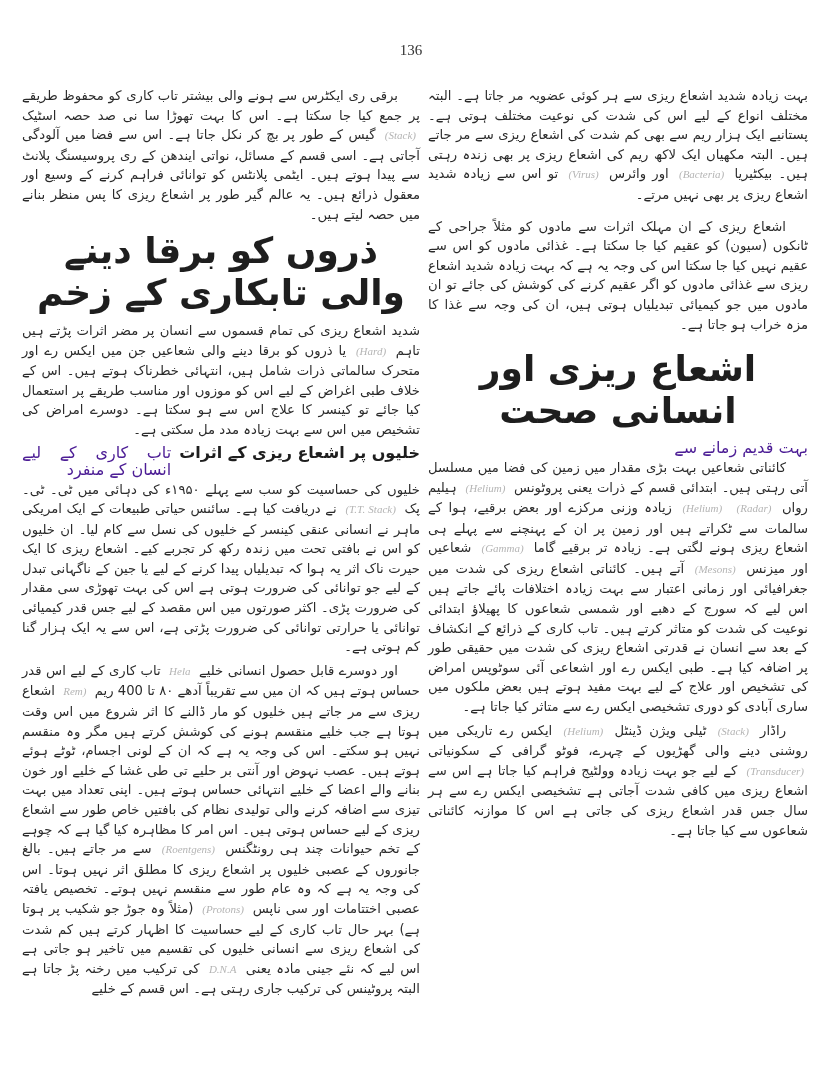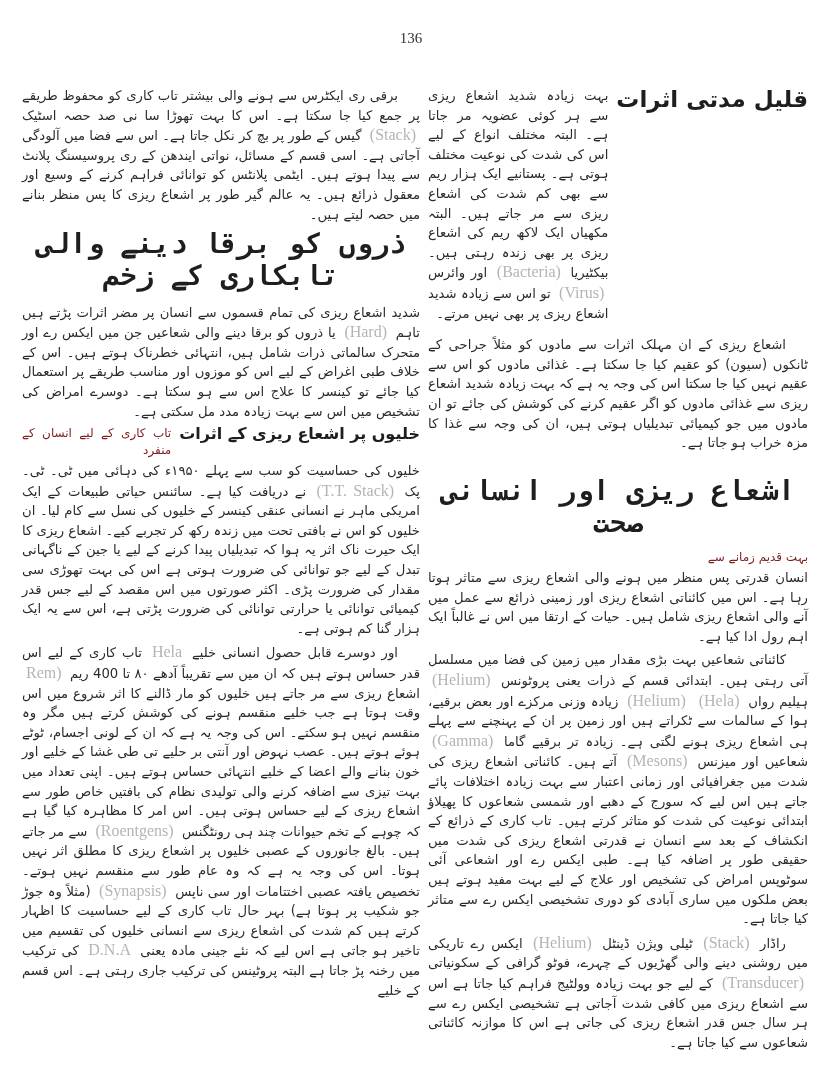--- a/index.html
+++ b/index.html
@@ -1,43 +1,43 @@
 <!DOCTYPE html>
 <html><head>
 <meta charset="utf-8">
 <style>
   html, body { margin: 0; padding: 0; }
   body {
     width: 822px; height: 1080px; background: #ffffff; position: relative; overflow: hidden;
     font-family: "DejaVu Sans", sans-serif; color: #2a2a2a;
   }
   .page-number {
-    position: absolute; top: 30px; left: 0; width: 822px; text-align: center;
+    position: absolute; top: 42px; left: 0; width: 822px; text-align: center;
     font-family: "Liberation Serif", serif; font-size: 15px; color: #333;
   }
   .col {
     position: absolute; direction: rtl; text-align: justify;
     font-size: 13.2px; line-height: 19.6px; color: #2b2b2b;
   }
   .col.left { left: 22px; top: 86px; width: 398px; }
   .col.right { left: 428px; top: 86px; width: 380px; }
   .col p { margin: 0 0 4px 0; }
   .col .indent { text-indent: 22px; }
   .h1 {
     font-family: "DejaVu Sans", sans-serif; font-weight: bold; color: #1e1e1e;
     text-align: center; margin: 6px 0 8px 0; line-height: 1.15;
   }
-  .h-big { font-size: 28px; font-family: Liberation Mono, monospace; }
+  .h-big { font-size: 36px; }
   .h-mid { font-size: 23px; }
   .h-small { font-size: 16px; }
   .eng {
     direction: ltr; unicode-bidi: embed; font-family: "Liberation Serif", serif;
-    color: #b4b4b4; font-size: 16px; padding: 0 4px;
+    font-style: italic; color: #b4b4b4; font-size: 11px; padding: 0 4px;
   }
-  .margin-note { font-size: 12px; color: #7f1d1d; line-height: 17px; }
+  .margin-note { font-size: 16px; color: #4c1d95; line-height: 17px; }
   .side-head { display: flex; flex-direction: row; align-items: flex-start; gap: 8px; margin-bottom: 2px; }
   .side-head .h1 { margin: 0; flex: 0 0 auto; }
   .side-head .intro { flex: 1 1 auto; }
   .spacer { height: 10px; }
 </style>
 </head>
 <body>
 
 <div class="page-number">136</div>
 
@@ -68,56 +68,54 @@
   </p>
 
   <p class="indent">
     <span>اور دوسرے قابل حصول انسانی خلیے</span>
     <span class="eng">Hela</span>
     <span>تاب کاری کے لیے اس قدر حساس ہوتے ہیں کہ ان میں سے تقریباً آدھے ۸۰ تا 400 ریم</span>
     <span class="eng">Rem)</span>
     <span>اشعاع ریزی سے مر جاتے ہیں خلیوں کو مار ڈالنے کا اثر شروع میں اس وقت ہوتا ہے جب خلیے منقسم ہونے کی کوشش کرتے ہیں مگر وہ منقسم نہیں ہو سکتے۔ اس کی وجہ یہ ہے کہ ان کے لونی اجسام، ٹوٹے ہوئے ہوتے ہیں۔ عصب نہوض اور آنتی بر حلیے تی طی غشا کے خلیے اور خون بنانے والے اعضا کے خلیے انتہائی حساس ہوتے ہیں۔ اپنی تعداد میں بہت تیزی سے اضافہ کرنے والی تولیدی نظام کی بافتیں خاص طور سے اشعاع ریزی کے لیے حساس ہوتی ہیں۔ اس امر کا مظاہرہ کیا گیا ہے کہ چوہے کے تخم حیوانات چند ہی رونٹگنس</span>
     <span class="eng">(Roentgens)</span>
     <span>سے مر جاتے ہیں۔ بالغ جانوروں کے عصبی خلیوں پر اشعاع ریزی کا مطلق اثر نہیں ہوتا۔ اس کی وجہ یہ ہے کہ وہ عام طور سے منقسم نہیں ہوتے۔ تخصیص یافتہ عصبی اختتامات اور سی ناپس</span>
-    <span class="eng">(Synapsis)</span>
+    <span class="eng">(Protons)</span>
     <span>(مثلاً وہ جوڑ جو شکیب پر ہوتا ہے) بہر حال تاب کاری کے لیے حساسیت کا اظہار کرتے ہیں کم شدت کی اشعاع ریزی سے انسانی خلیوں کی تقسیم میں تاخیر ہو جاتی ہے اس لیے کہ نئے جینی مادہ یعنی</span>
     <span class="eng">D.N.A</span>
     <span>کی ترکیب میں رخنہ پڑ جاتا ہے البتہ پروٹینس کی ترکیب جاری رہتی ہے۔ اس قسم کے خلیے</span>
   </p>
 </div>
 
 <div class="col right">
   <div class="side-head">
-    <div class="h1 h-mid">قلیل مدتی اثرات</div>
     <div class="intro">
       <span>بہت زیادہ شدید اشعاع ریزی سے ہر کوئی عضویہ مر جاتا ہے۔ البتہ مختلف انواع کے لیے اس کی شدت کی نوعیت مختلف ہوتی ہے۔ پستانیے ایک ہزار ریم سے بھی کم شدت کی اشعاع ریزی سے مر جاتے ہیں۔ البتہ مکھیاں ایک لاکھ ریم کی اشعاع ریزی پر بھی زندہ رہتی ہیں۔ بیکٹیریا</span>
       <span class="eng">(Bacteria)</span>
       <span>اور وائرس</span>
       <span class="eng">(Virus)</span>
       <span>تو اس سے زیادہ شدید اشعاع ریزی پر بھی نہیں مرتے۔</span>
     </div>
   </div>
 
   <div class="spacer"></div>
   <p class="indent">اشعاع ریزی کے ان مہلک اثرات سے مادوں کو مثلاً جراحی کے ٹانکوں (سیون) کو عقیم کیا جا سکتا ہے۔ غذائی مادوں کو اس سے عقیم نہیں کیا جا سکتا اس کی وجہ یہ ہے کہ بہت زیادہ شدید اشعاع ریزی سے غذائی مادوں کو اگر عقیم کرنے کی کوشش کی جائے تو ان مادوں میں جو کیمیائی تبدیلیاں ہوتی ہیں، ان کی وجہ سے غذا کا مزہ خراب ہو جاتا ہے۔</p>
 
-  <div class="h1 h-big" style="margin-top:24px;">اشعاع ریزی اور انسانی صحت</div>
+  <div class="h1 h-big" style="margin-top:14px;">اشعاع ریزی اور انسانی صحت</div>
 
   <div class="side-head">
     <div class="intro margin-note">بہت قدیم زمانے سے</div>
   </div>
 
-  <p>انسان قدرتی پس منظر میں ہونے والی اشعاع ریزی سے متاثر ہوتا رہا ہے۔ اس میں کائناتی اشعاع ریزی اور زمینی ذرائع سے عمل میں آنے والی اشعاع ریزی شامل ہیں۔ حیات کے ارتقا میں اس نے غالباً ایک اہم رول ادا کیا ہے۔</p>
 
   <p class="indent">
     <span>کائناتی شعاعیں بہت بڑی مقدار میں زمین کی فضا میں مسلسل آتی رہتی ہیں۔ ابتدائی قسم کے ذرات یعنی پروٹونس</span>
     <span class="eng">(Helium)</span>
     <span>ہیلیم رواں</span>
     <span class="eng">(Helium)</span>
-    <span class="eng">(Hela)</span>
+    <span class="eng">(Radar)</span>
     <span>زیادہ وزنی مرکزے اور بعض برقیے، ہوا کے سالمات سے ٹکراتے ہیں اور زمین پر ان کے پہنچنے سے پہلے ہی اشعاع ریزی ہونے لگتی ہے۔ زیادہ تر برقیے گاما</span>
     <span class="eng">(Gamma)</span>
     <span>شعاعیں اور میزنس</span>
     <span class="eng">(Mesons)</span>
     <span>آتے ہیں۔ کائناتی اشعاع ریزی کی شدت میں جغرافیائی اور زمانی اعتبار سے بہت زیادہ اختلافات پائے جاتے ہیں اس لیے کہ سورج کے دھبے اور شمسی شعاعوں کا پھیلاؤ ابتدائی نوعیت کی شدت کو متاثر کرتے ہیں۔ تاب کاری کے ذرائع کے انکشاف کے بعد سے انسان نے قدرتی اشعاع ریزی کی شدت میں حقیقی طور پر اضافہ کیا ہے۔ طبی ایکس رے اور اشعاعی آئی سوٹوپس امراض کی تشخیص اور علاج کے لیے بہت مفید ہوتے ہیں بعض ملکوں میں ساری آبادی کو دوری تشخیصی ایکس رے سے متاثر کیا جاتا ہے۔</span>
   </p>
 
   <p class="indent">
     <span>راڈار</span>
     <span class="eng">(Stack)</span>

